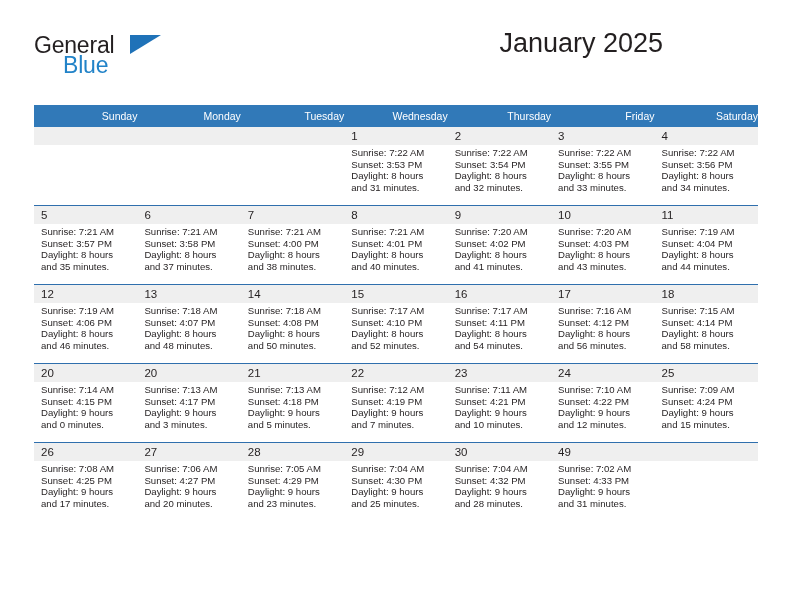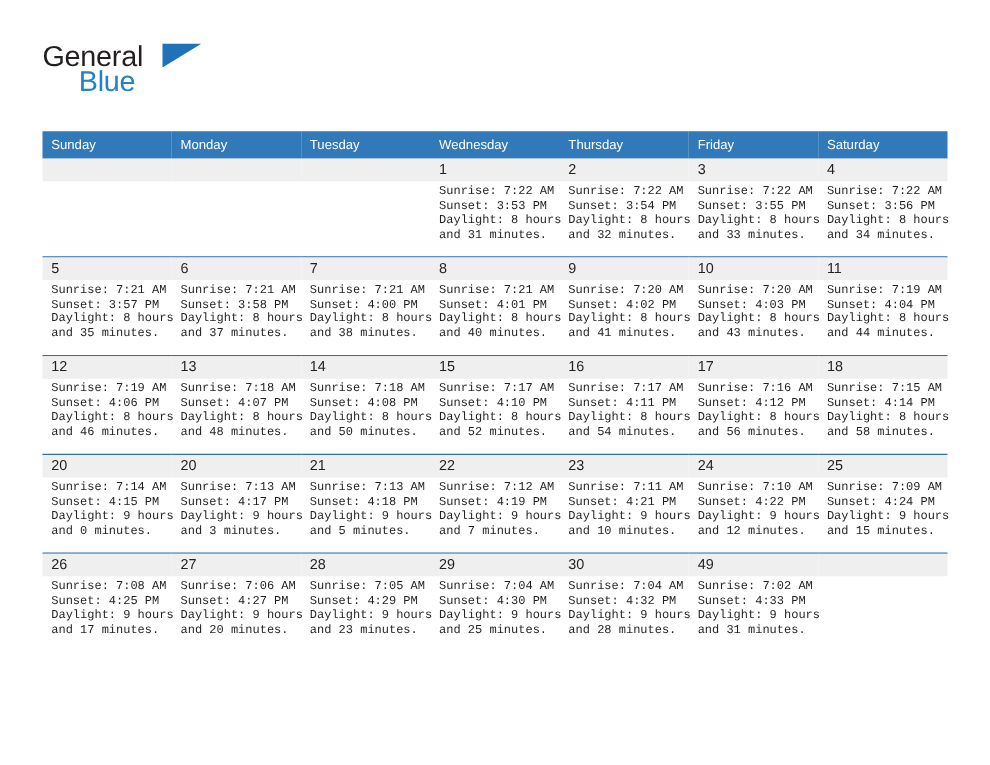--- a/index.html
+++ b/index.html
@@ -94,21 +94,21 @@
     top: 105px;
     width: 724px;
     border-collapse: collapse;
     table-layout: fixed;
   }
   .calendar th {
     background: #3179b8;
     color: #ffffff;
     font-size: 10.5px;
     font-weight: normal;
-    text-align: left;
+    text-align: right;
     padding: 5px 0 5px 7px;
     height: 10px;
     vertical-align: middle;
   }
   .calendar td {
     vertical-align: top;
     padding: 0;
     border-top: 1.6px solid #2f6fad;
     background: #ffffff;
     height: 78px;
@@ -139,38 +139,38 @@
     line-height: 18px;
     padding-left: 7px;
     height: 18px;
   }
   .info {
     position: relative;
     padding: 2px 5px 0 7px;
     font-size: 9.6px;
     line-height: 11.6px;
     color: #231f20;
-    font-family: Liberation Mono, monospace;
   }
   .info div {
     white-space: nowrap;
   }
 </style>
 </head>
 <body>
 
 <div class="page">
 
   <div class="header">
     <div class="brand">
       <span class="brand-general">General</span>
       <span class="brand-tri"></span>
       <span class="brand-blue">Blue</span>
     </div>
     <div class="title-block">
+      <div class="cal-title">January 2025</div>
     </div>
   </div>
 
   <table class="calendar">
     <thead>
       <tr>
         <th>Sunday</th>
         <th>Monday</th>
         <th>Tuesday</th>
         <th>Wednesday</th>

